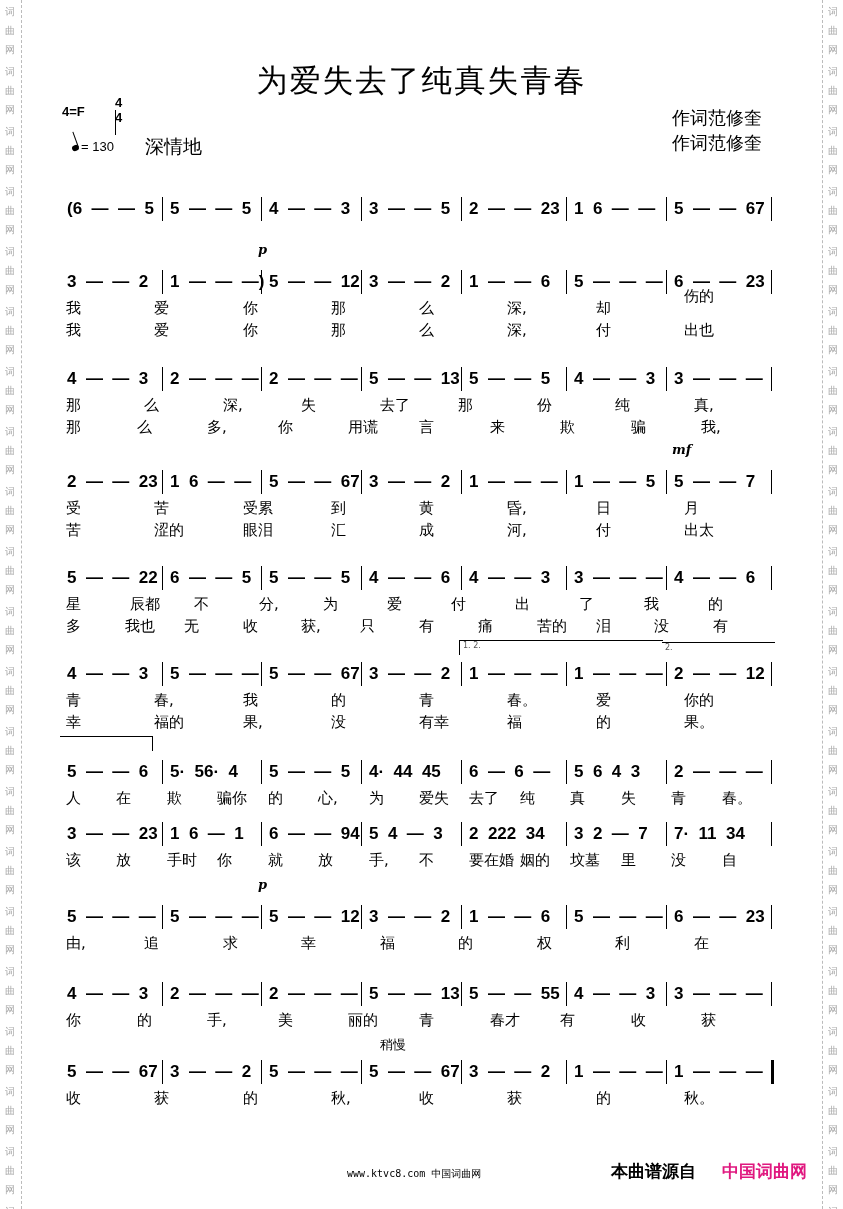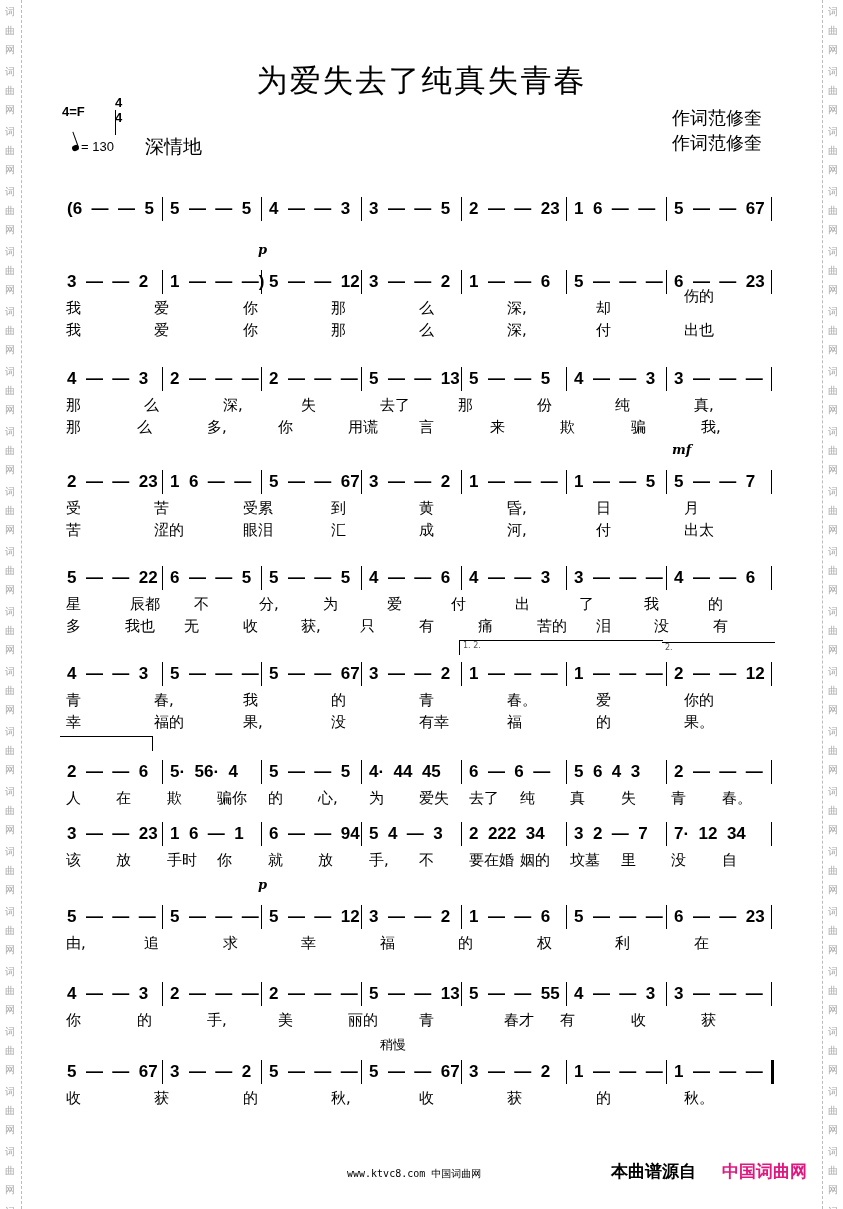--- a/index.html
+++ b/index.html
@@ -288,21 +288,21 @@
       <div class="lyric" style="top: 49px; left: 684px;">果。</div>
     </div>
     <div class="row" style="top: 762px;">
       <div class="bar" style="left: 162px; top: -2px;"></div>
       <div class="bar" style="left: 261px; top: -2px;"></div>
       <div class="bar" style="left: 361px; top: -2px;"></div>
       <div class="bar" style="left: 461px; top: -2px;"></div>
       <div class="bar" style="left: 566px; top: -2px;"></div>
       <div class="bar" style="left: 666px; top: -2px;"></div>
       <div class="bar" style="left: 771px; top: -2px;"></div>
-      <div class="notes" style="left: 67px; width: 93px;">2  —  —  6</div>
+      <div class="notes" style="left: 67px; width: 93px;">5  —  —  6</div>
       <div class="notes" style="left: 170px; width: 89px;">5·  56·  4</div>
       <div class="notes" style="left: 269px; width: 90px;">5  —  —  5</div>
       <div class="notes" style="left: 369px; width: 90px;">4·  44  45</div>
       <div class="notes" style="left: 469px; width: 95px;">6  —  6  —</div>
       <div class="notes" style="left: 574px; width: 90px;">5  6  4  3</div>
       <div class="notes" style="left: 674px; width: 95px;">2  —  —  —</div>
       <div class="lyric" style="top: 27px; left: 66px;">人</div>
       <div class="lyric" style="top: 27px; left: 116px;">在</div>
       <div class="lyric" style="top: 27px; left: 167px;">欺</div>
       <div class="lyric" style="top: 27px; left: 217px;">骗你</div>
@@ -324,21 +324,21 @@
       <div class="bar" style="left: 461px; top: -2px;"></div>
       <div class="bar" style="left: 566px; top: -2px;"></div>
       <div class="bar" style="left: 666px; top: -2px;"></div>
       <div class="bar" style="left: 771px; top: -2px;"></div>
       <div class="notes" style="left: 67px; width: 93px;">3  —  —  23</div>
       <div class="notes" style="left: 170px; width: 89px;">1  6  —  1</div>
       <div class="notes" style="left: 269px; width: 90px;">6  —  —  94</div>
       <div class="notes" style="left: 369px; width: 90px;">5  4  —  3</div>
       <div class="notes" style="left: 469px; width: 95px;">2  222  34</div>
       <div class="notes" style="left: 574px; width: 90px;">3  2  —  7</div>
-      <div class="notes" style="left: 674px; width: 95px;">7·  12  34</div>
+      <div class="notes" style="left: 674px; width: 95px;">7·  11  34</div>
       <div class="lyric" style="top: 27px; left: 66px;">该</div>
       <div class="lyric" style="top: 27px; left: 116px;">放</div>
       <div class="lyric" style="top: 27px; left: 167px;">手时</div>
       <div class="lyric" style="top: 27px; left: 217px;">你</div>
       <div class="lyric" style="top: 27px; left: 268px;">就</div>
       <div class="lyric" style="top: 27px; left: 318px;">放</div>
       <div class="lyric" style="top: 27px; left: 369px;">手,</div>
       <div class="lyric" style="top: 27px; left: 419px;">不</div>
       <div class="lyric" style="top: 27px; left: 469px;">要在婚</div>
       <div class="lyric" style="top: 27px; left: 520px;">姻的</div>
@@ -387,21 +387,21 @@
       <div class="notes" style="left: 369px; width: 90px;">5  —  —  13</div>
       <div class="notes" style="left: 469px; width: 95px;">5  —  —  55</div>
       <div class="notes" style="left: 574px; width: 90px;">4  —  —  3</div>
       <div class="notes" style="left: 674px; width: 95px;">3  —  —  —</div>
       <div class="lyric" style="top: 27px; left: 66px;">你</div>
       <div class="lyric" style="top: 27px; left: 137px;">的</div>
       <div class="lyric" style="top: 27px; left: 207px;">手,</div>
       <div class="lyric" style="top: 27px; left: 278px;">美</div>
       <div class="lyric" style="top: 27px; left: 348px;">丽的</div>
       <div class="lyric" style="top: 27px; left: 419px;">青</div>
-      <div class="lyric" style="top: 27px; left: 504px;">春才</div>
+      <div class="lyric" style="top: 27px; left: 490px;">春才</div>
       <div class="lyric" style="top: 27px; left: 560px;">有</div>
       <div class="lyric" style="top: 27px; left: 631px;">收</div>
       <div class="lyric" style="top: 27px; left: 701px;">获</div>
     </div>
     <div class="row" style="top: 1062px;">
       <div class="bar" style="left: 162px; top: -2px;"></div>
       <div class="bar" style="left: 261px; top: -2px;"></div>
       <div class="bar" style="left: 361px; top: -2px;"></div>
       <div class="bar" style="left: 461px; top: -2px;"></div>
       <div class="bar" style="left: 566px; top: -2px;"></div>

